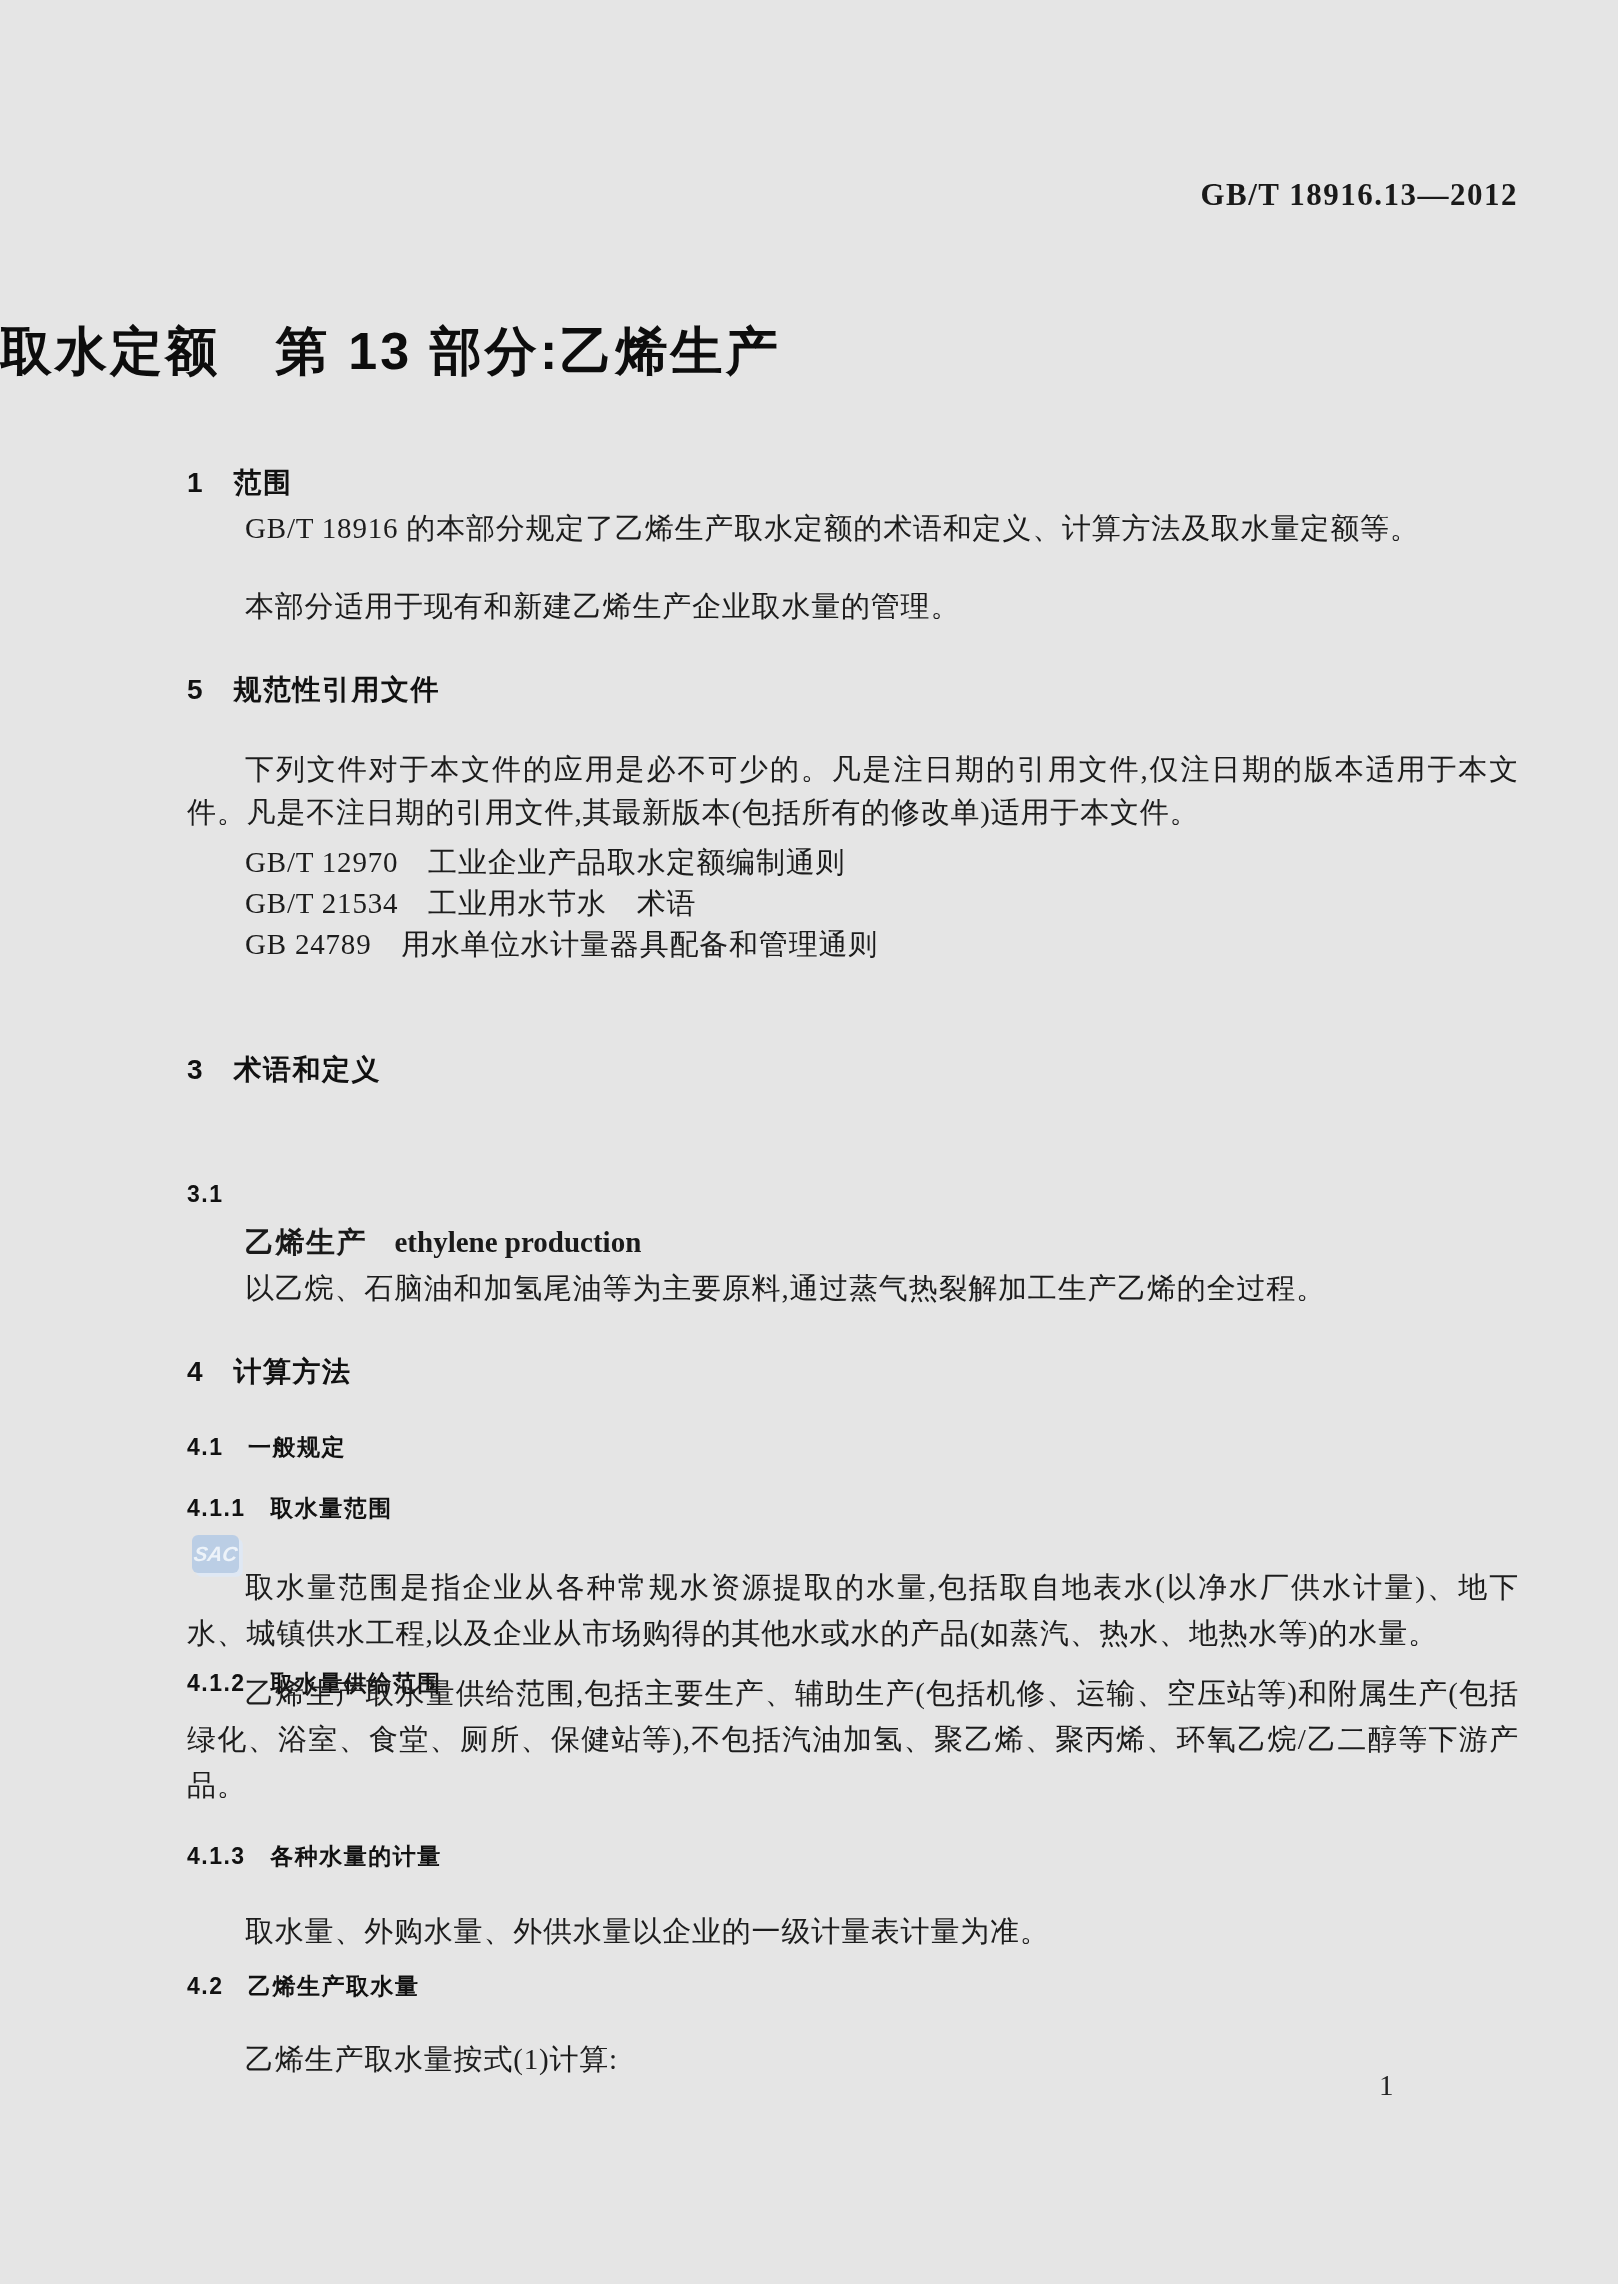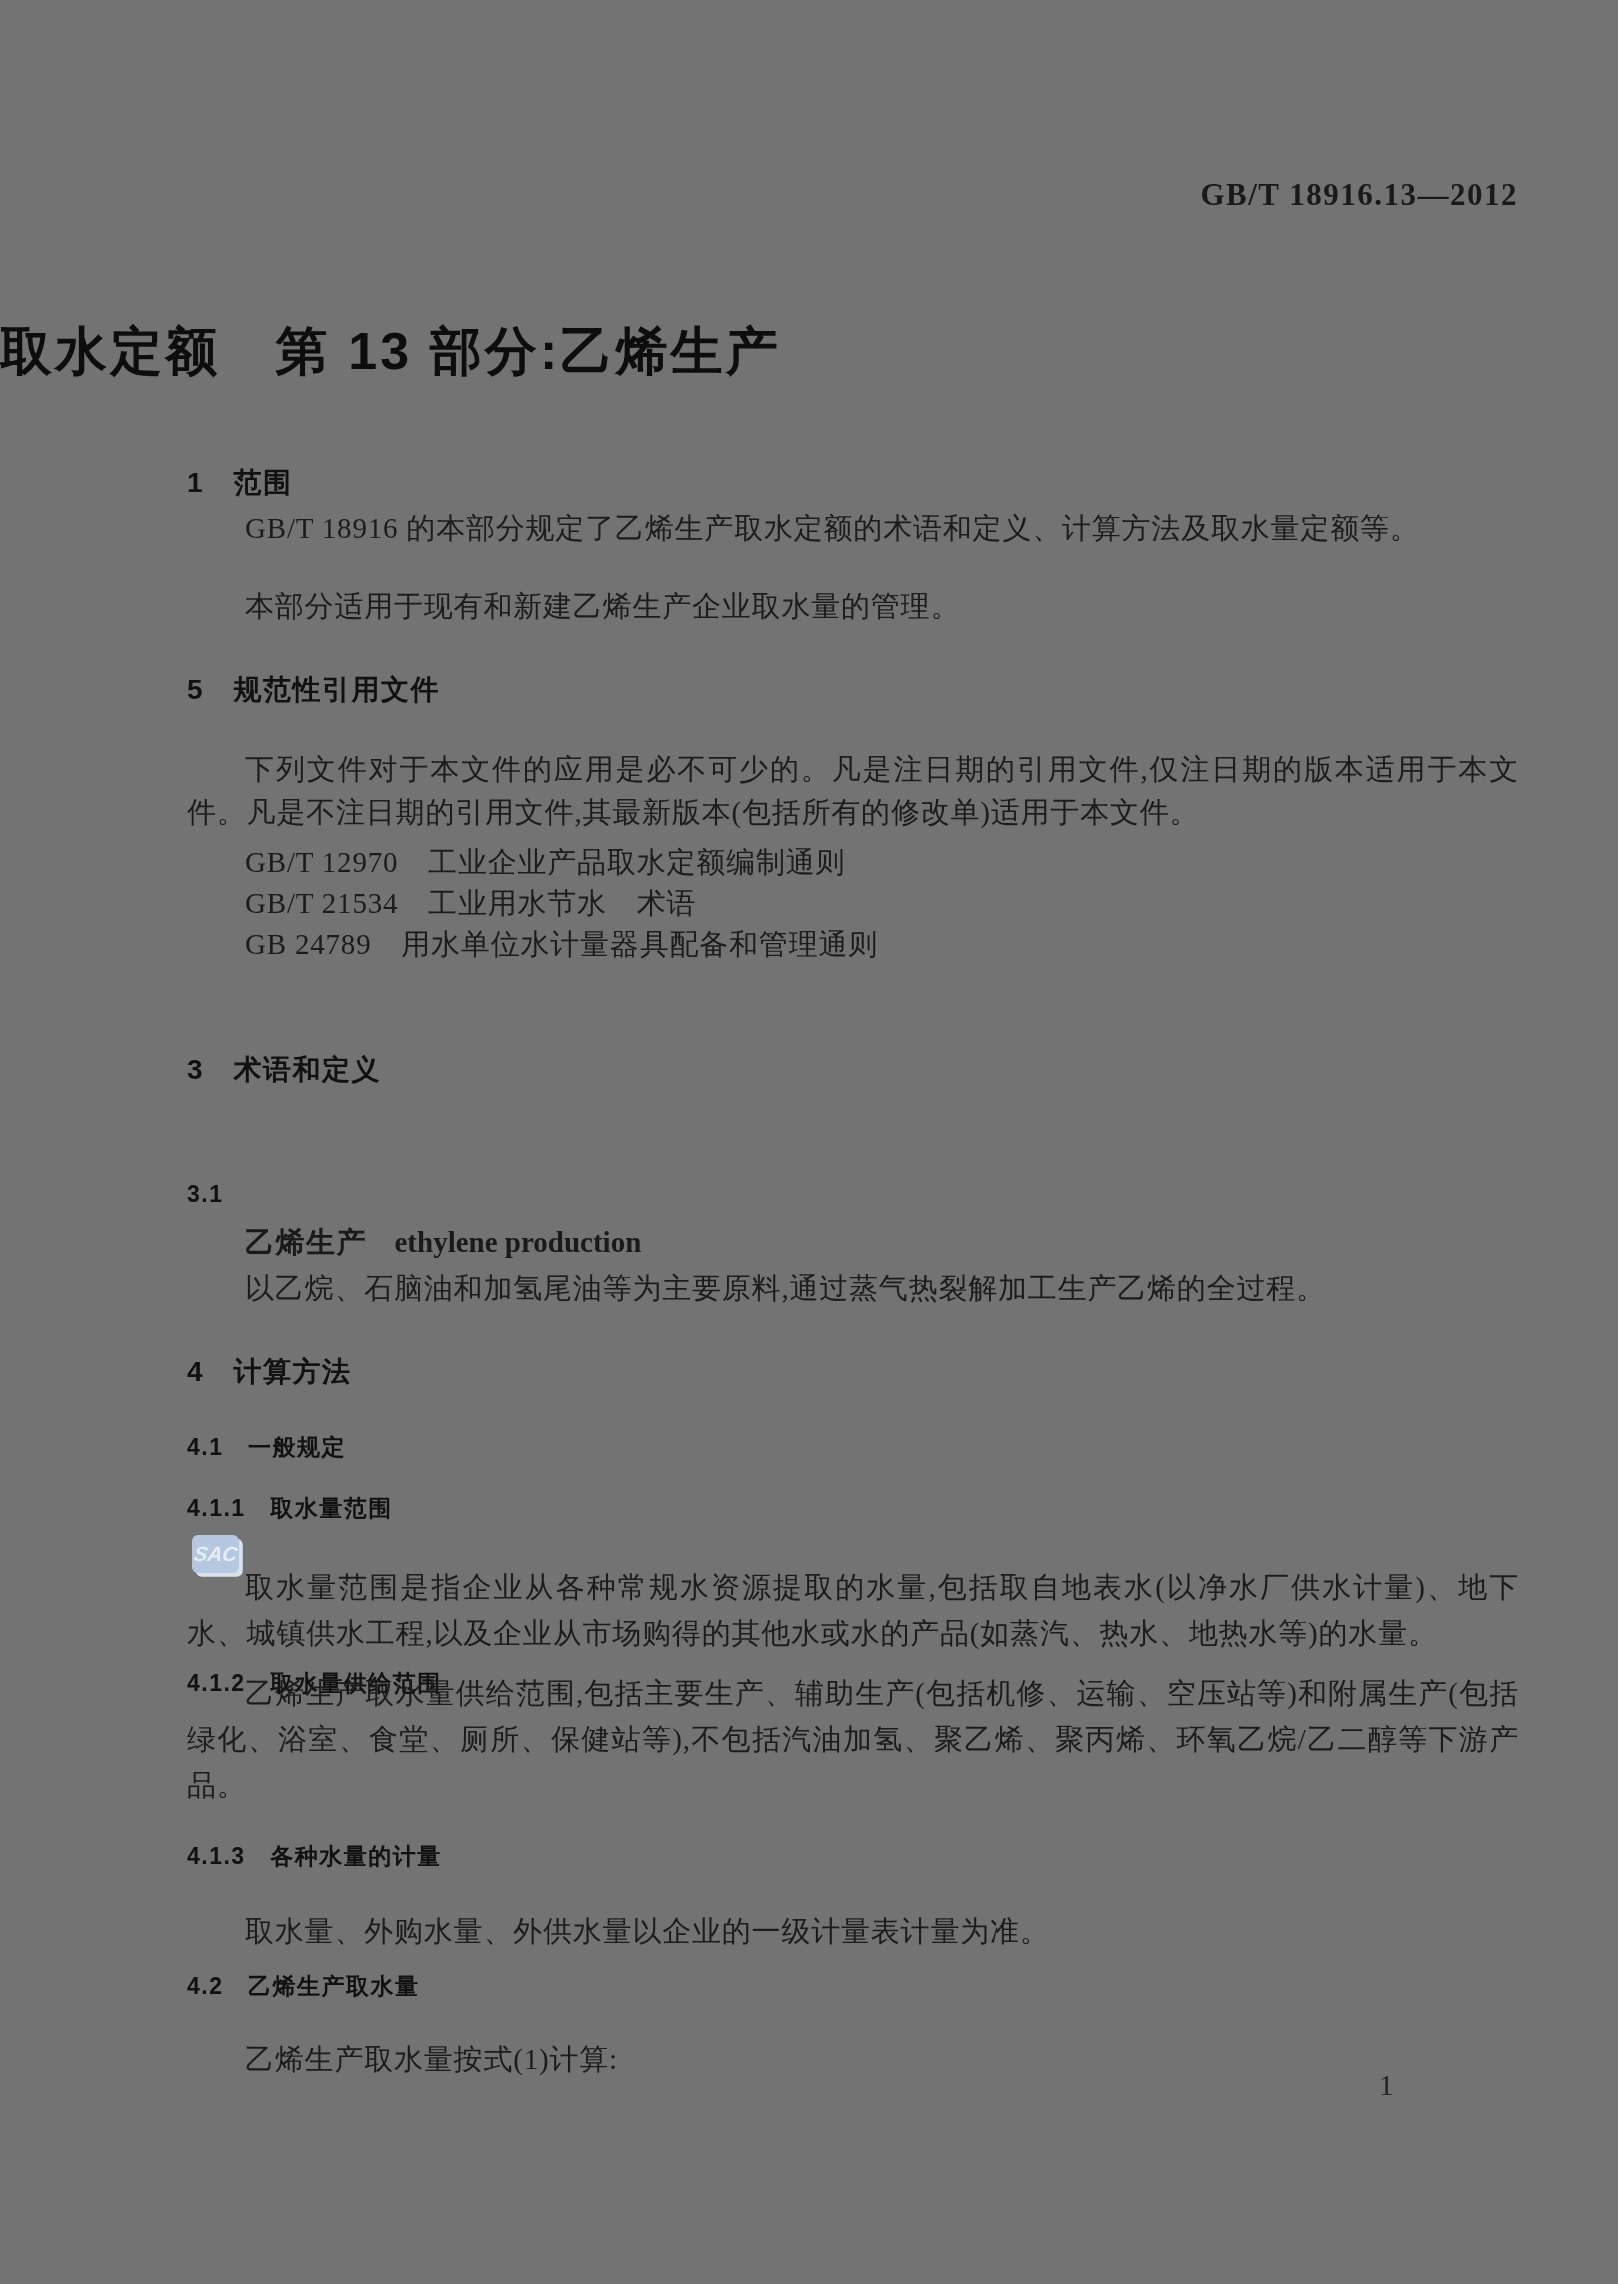--- a/index.html
+++ b/index.html
@@ -1,21 +1,21 @@
 <!DOCTYPE html>
 <html style="font-size:12.2px"><head>
 <meta charset="utf-8">
 <style>
   * { margin: 0; padding: 0; box-sizing: border-box; }
   html, body { background: #ffffff; }
   #page {
     position: relative;
     width: 1618px;
     height: 2284px;
-    background: #737373;
+    background: #e5e5e5;
     overflow: hidden;
     font-family: "Liberation Serif", "DejaVu Serif", serif;
     color: #1a1a1a;
   }
   .abs { position: absolute; }
   .body-text {
     font-size: 29px;
     line-height: 46px;
     text-align: justify;
     color: #1c1c1c;

